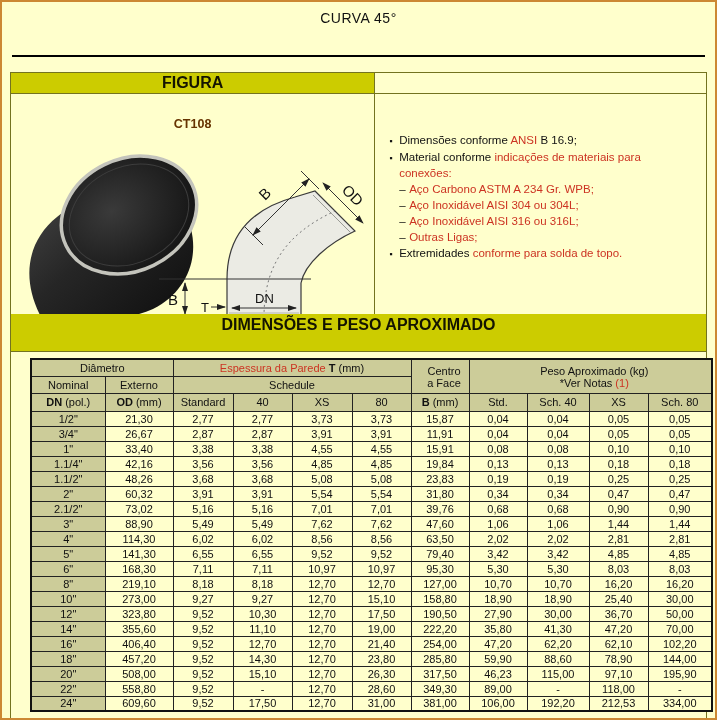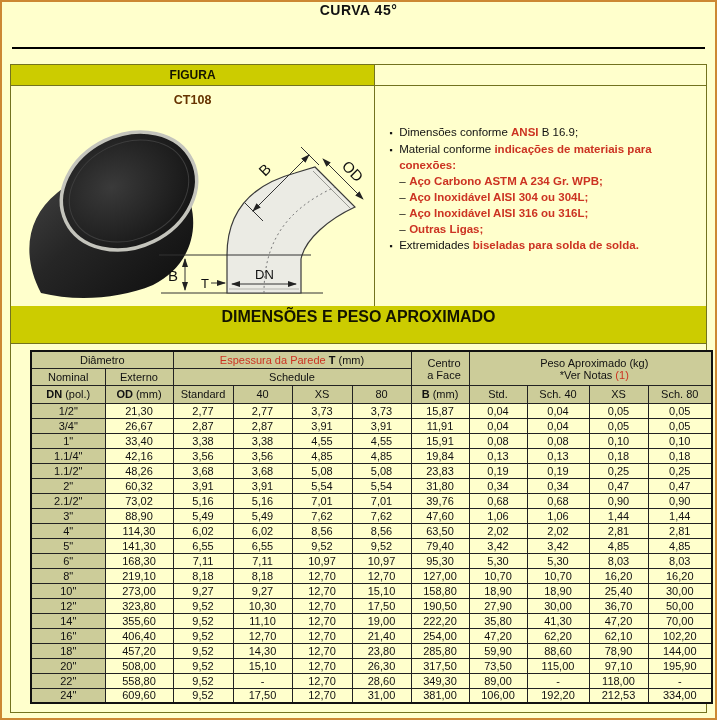--- a/index.html
+++ b/index.html
@@ -16,43 +16,43 @@
   html,body{background:#fff;}
   .page{
     width:717px;height:720px;
     background:var(--page-bg);
     border:2px solid var(--page-border);
     font-family:"Liberation Sans",sans-serif;
     color:#111;
     overflow:hidden;
   }
   .title{
-    text-align:center;font-weight:bold;font-size:14px;
-    height:45px;letter-spacing:.5px;
+    text-align:center;font-weight:normal;font-size:14px;
+    height:45px;letter-spacing:.5px;margin-top:8px;
   }
   .rule{border:none;border-top:2px solid #000;margin:0 10px;}
   .block{margin:15px 8px 0;border:1px solid var(--band-border);}
   .band-row{display:flex;border-bottom:1px solid var(--band-border);}
   .band-cell{
     background:var(--band-bg);height:20px;line-height:20px;
-    text-align:center;font-weight:bold;font-size:12px;color:#141400;
+    text-align:center;font-weight:bold;font-size:16px;color:#141400;
   }
   .band-figura{width:52.4%;border-right:1px solid var(--band-border);}
   .band-caract{flex:1;}
   .content-row{display:flex;height:220px;}
   .figure-cell{width:52.4%;border-right:1px solid var(--band-border);overflow:hidden;}
-  .ct-label{text-align:center;font-weight:bold;font-size:12.5px;color:var(--code-maroon);padding-top:7px;}
+  .ct-label{text-align:center;font-weight:bold;font-size:12.5px;color:var(--code-maroon);padding-top:23px;}
   .figure-svg{display:block;margin:0 auto;}
   .caract-cell{flex:1;padding:38px 8px 0 14px;font-size:11.5px;line-height:16px;}
   .cline{display:flex;}
   .cline .bullet{flex:0 0 10px;color:#111;}
   .cline.lvl1 .bullet{font-size:9px;padding-top:1px;}
   .cline.lvl2{margin-left:10px;}
   .ctext{max-width:282px;}
-  .seg-red{color:var(--accent-red);font-weight:bold;}
+  .seg-red{color:var(--accent-red);}
   .seg-black{color:#111;}
   .dim-band{
     background:var(--band-bg);border-bottom:1px solid var(--band-border);
     height:38px;line-height:21px;text-align:center;font-weight:bold;font-size:16px;color:#141400;
   }
   .table-wrap{padding:6px 7px 8px;}
   table{
     width:100%;border-collapse:collapse;table-layout:fixed;
     font-size:11px;border:2px solid #111;margin-left:12px;
   }
@@ -159,21 +159,21 @@
           <div class="cline lvl2">
             <span class="bullet">–</span>
             <span class="ctext"><span class="seg-red">Aço Inoxidável AISI 316 ou 316L;</span></span>
           </div>
           <div class="cline lvl2">
             <span class="bullet">–</span>
             <span class="ctext"><span class="seg-red">Outras Ligas;</span></span>
           </div>
           <div class="cline lvl1">
             <span class="bullet">▪</span>
-            <span class="ctext"><span class="seg-black">Extremidades </span><span class="seg-red">biseladas para solda de solda.</span></span>
+            <span class="ctext"><span class="seg-black">Extremidades </span><span class="seg-red">conforme para solda de topo.</span></span>
           </div>
         </div>
     </div>
 
     <div class="dim-band">DIMENSÕES E PESO APROXIMADO</div>
 
     <div class="table-wrap">
       <table>
         <colgroup>
           <col style="width:74px">
@@ -437,21 +437,21 @@
               <td>144,00</td>
             </tr>
             <tr>
               <td class="firstcol">20"</td>
               <td>508,00</td>
               <td>9,52</td>
               <td>15,10</td>
               <td>12,70</td>
               <td>26,30</td>
               <td>317,50</td>
-              <td>73,50</td>
+              <td>46,23</td>
               <td>115,00</td>
               <td>97,10</td>
               <td>195,90</td>
             </tr>
             <tr>
               <td class="firstcol">22"</td>
               <td>558,80</td>
               <td>9,52</td>
               <td>-</td>
               <td>12,70</td>

